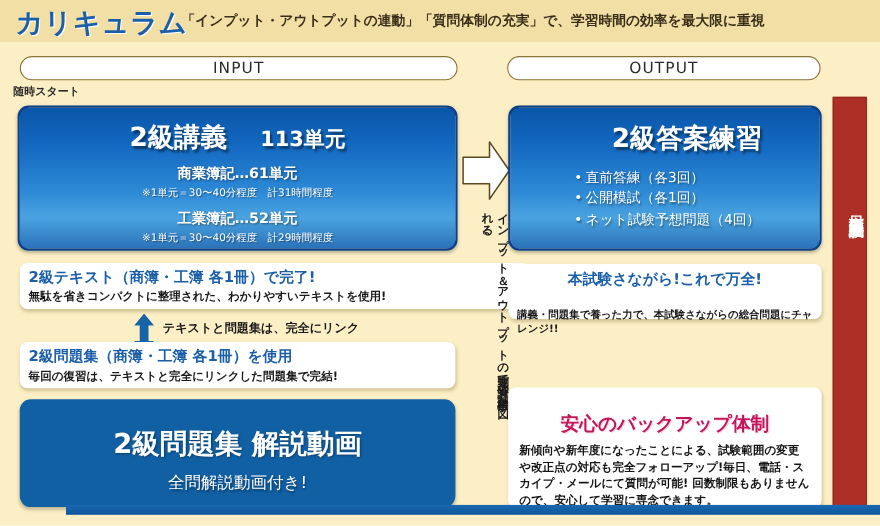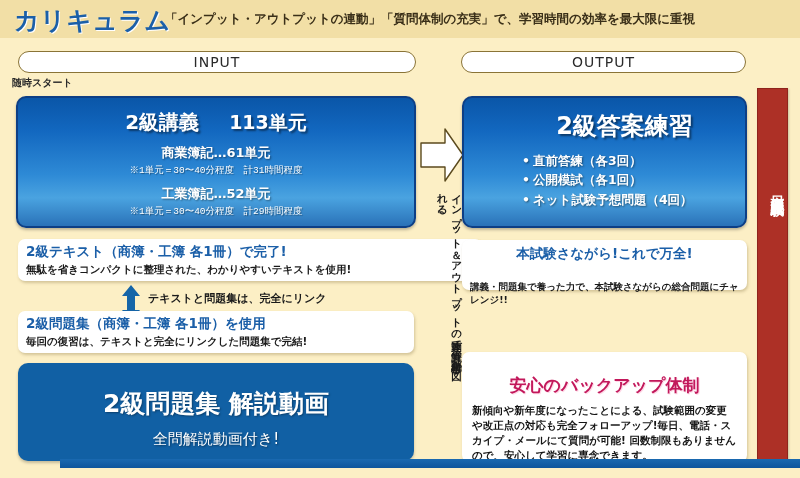--- a/index.html
+++ b/index.html
@@ -60,35 +60,35 @@
     position: absolute;
     border-radius: 10px;
     border: 2px solid #0d3f86;
     background: linear-gradient(180deg, #0a56a8 0%, #1267bf 25%, #2e8ad6 60%, #4aa3e0 78%, #2a72b8 100%);
     box-shadow: 0 2px 3px rgba(0,0,0,.25);
     color: #ffffff;
     text-align: center;
     overflow: hidden;
   }
   .bluebox .big {
-    font-size: 20px; font-weight: bold;
+    font-size: 24px; font-weight: bold;
     text-shadow: 2px 2px 2px rgba(0,0,0,.45);
   }
 
   #lecture-box { left: 16px; top: 96px; width: 400px; height: 132px; }
   #lecture-head { margin-top: 11px; display: flex; align-items: baseline; justify-content: center; gap: 30px; }
   #lecture-units { font-size: 19px; font-weight: bold; text-shadow: 2px 2px 2px rgba(0,0,0,.45); }
   .sub-line { font-size: 13px; font-weight: bold; margin-top: 8px; text-shadow: 1px 1px 2px rgba(0,0,0,.45); }
-  .note-line { font-size: 9.5px; margin-top: 2px; text-shadow: 1px 1px 1px rgba(0,0,0,.4); font-family: Liberation Mono, monospace; }
+  .note-line { font-size: 9.5px; margin-top: 2px; text-shadow: 1px 1px 1px rgba(0,0,0,.4); }
 
   #answer-box { left: 462px; top: 96px; width: 285px; height: 132px; }
   #answer-box .big { margin-top: 12px; font-size: 24px; padding-left: 40px; }
   .bullet-list { margin: 9px 0 0 0; text-align: left; padding-left: 58px; }
   .bullet-list li {
-    list-style: none; font-size: 12.5px; font-weight: bold;
+    list-style: none; font-size: 12.5px; font-weight: normal;
     line-height: 1.55; text-shadow: 1px 1px 2px rgba(0,0,0,.45);
   }
   .bullet-list li::before { content: "\2022"; margin-right: 3px; }
 
   
   #video-box {
     position: absolute; left: 18px; top: 363px; width: 396px; height: 98px;
     background: #1160a4;
     border-radius: 10px;
     box-shadow: 0 2px 3px rgba(0,0,0,.22);

